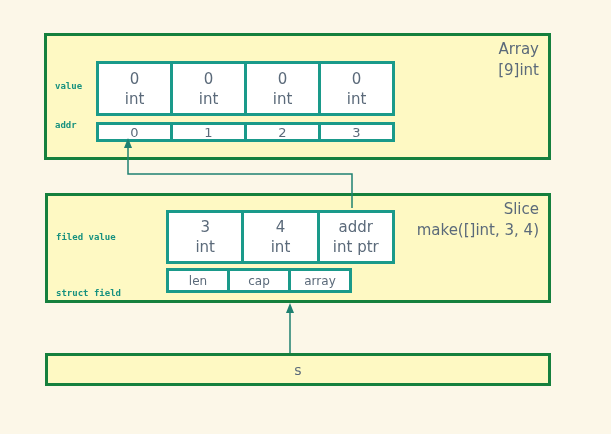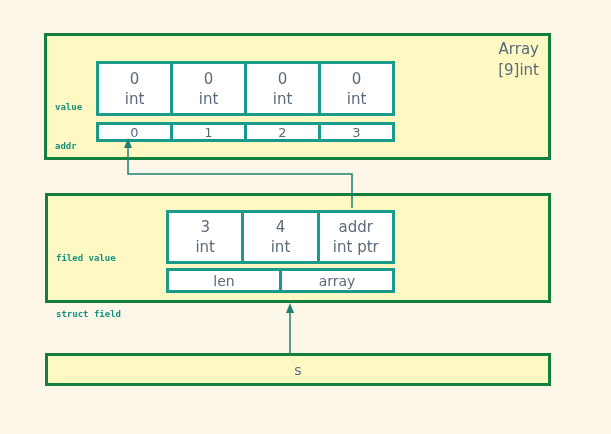--- a/index.html
+++ b/index.html
@@ -19,40 +19,40 @@
     display:flex; align-items:center; justify-content:center;
     color:#5b6a7a; font-size:14px;
   }
   .box-title {
     position:absolute; right:9px; top:3px; text-align:right;
     color:#5b6a7a; font-size:15px; line-height:21px; white-space:nowrap;
   }
   .mini-label {
     position:absolute; left:8px; color:#17917f;
     font-family:"DejaVu Sans Mono", monospace;
-    font-size:9px; font-weight:bold; white-space:nowrap;margin-top:21px;
+    font-size:9px; font-weight:bold; white-space:nowrap;
   }
   .lbl-value { top:45px; }
   .lbl-index { top:84px; }
   .lbl-filed-value { top:36px;text-align:right; }
   .lbl-struct-field { top:92px; }
   .mini-table {
     position:absolute; display:flex;
     border:3px solid #1a9a8a; box-sizing:border-box; background:#ffffff;
   }
   .mini-table .cell {
     flex:1; display:flex; flex-direction:column;
     align-items:center; justify-content:center;
     border-right:3px solid #1a9a8a; color:#5b6a7a;
   }
   .mini-table .cell:last-child { border-right:none; }
   .value-table  { left:49px;  top:25px; width:299px; height:55px; }
   .index-table  { left:49px;  top:86px; width:299px; height:20px; font-size:13px; }
   .fieldvalue-table  { left:118px; top:14px; width:229px; height:54px; }
-  .structfield-table { left:118px; top:72px; width:229px; height:25px; font-size:14px; }
+  .structfield-table { left:118px; top:72px; width:186px; height:25px; font-size:12px; }
   .cell-value, .cell-type { font-size:15px; line-height:20px; }
   .index-cell, .field-cell { line-height:1; }
   .arrows {
     position:absolute; left:0; top:0; width:611px; height:434px;
     pointer-events:none; z-index:5;
   }
 </style>
 </head>
 <body>
 
@@ -87,40 +87,45 @@
 
     <div class="mini-table index-table">
       <div class="cell index-cell">0</div>
       <div class="cell index-cell">1</div>
       <div class="cell index-cell">2</div>
       <div class="cell index-cell">3</div>
     </div>
   </div>
 
   <div class="box slice-box">
+    <div class="box-title">
+      <div>Slice</div>
+      <div>make([]int, 3, 4)</div>
+    </div>
     <div class="mini-label lbl-filed-value">filed value</div>
     <div class="mini-label lbl-struct-field">struct field</div>
 
     <div class="mini-table fieldvalue-table">
       <div class="cell">
         <div class="cell-value">3</div>
         <div class="cell-type">int</div>
       </div>
       <div class="cell">
         <div class="cell-value">4</div>
         <div class="cell-type">int</div>
       </div>
       <div class="cell">
         <div class="cell-value">addr</div>
         <div class="cell-type">int ptr</div>
       </div>
     </div>
 
     <div class="mini-table structfield-table">
       <div class="cell field-cell">len</div>
+      <div class="cell field-cell">cap</div>
       <div class="cell field-cell">array</div>
     </div>
   </div>
 
   <div class="box s-box">
     <span>s</span>
   </div>
 
   <svg class="arrows" viewBox="0 0 611 434" xmlns="http://www.w3.org/2000/svg">
     <g stroke="#1f8171" fill="#1f8171">

